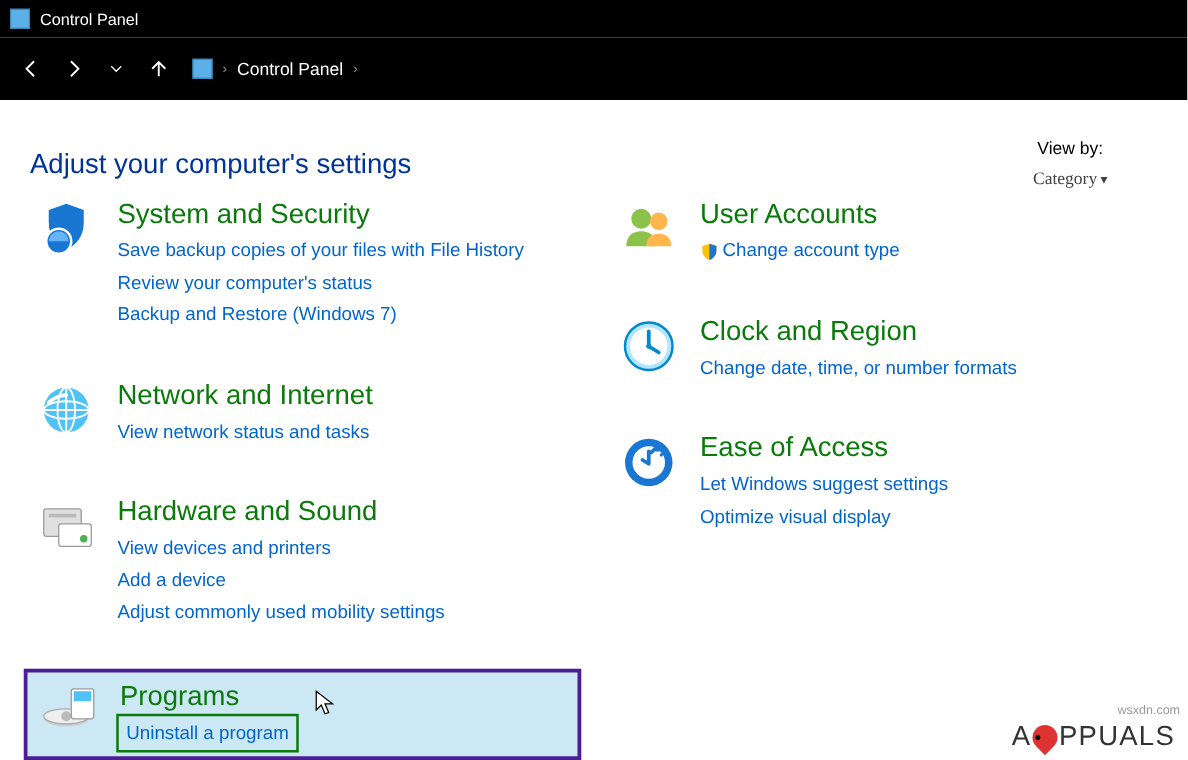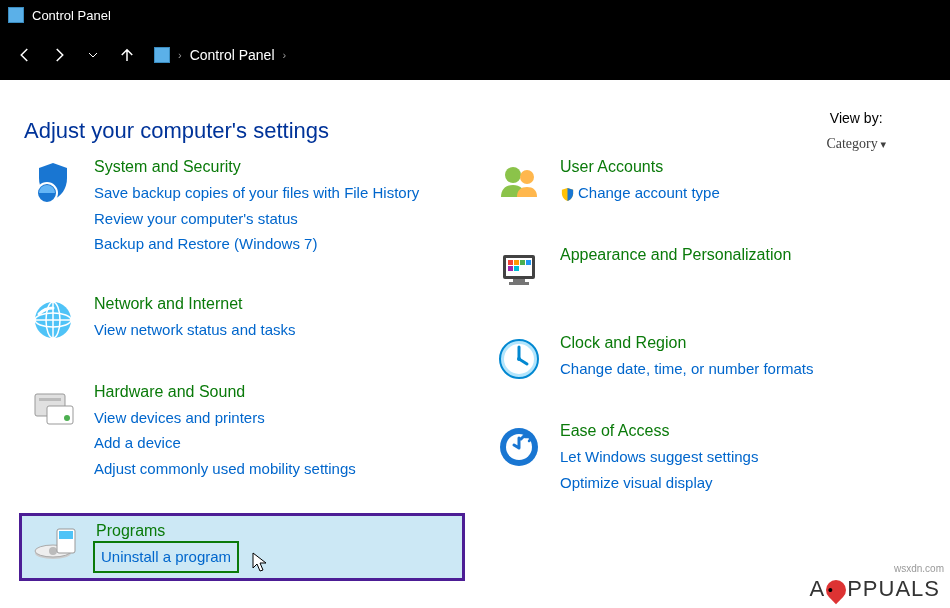--- a/index.html
+++ b/index.html
@@ -23,21 +23,21 @@
     .viewby { font-size: 14px; color: #000; display:flex; align-items:center; gap: 10px; padding-right:40px;flex-direction:column;}
     .viewby .sel { color: #404040; cursor: pointer; font-family: Liberation Serif, serif; }
     .viewby .sel::after { content:" ▾"; font-size:11px;}
 
     .cols { display: flex; gap: 30px;}
     .col { flex: 1; }
     .cat { display: flex; gap: 16px; margin-bottom: 26px; padding: 6px 4px;}
     .cat.hl { background: #cce8f5; border: 3px solid #4c1d95; margin: 0 -5px 26px -5px; padding: 6px 8px;}
     .caticon { width: 50px; height: 50px; flex-shrink: 0; display:flex; align-items:center; justify-content:center;}
     .catbody { }
-    .cattitle { color: #0a7a0a; font-size: 16px; cursor: pointer; display:block; margin-bottom:4px;}
+    .cattitle { color: #0a7a0a; font-size: 22px; cursor: pointer; display:block; margin-bottom:4px;}
     .catlink { color: #0066cc; font-size: 15px; cursor: pointer; display:block; line-height:1.7;}
     .catlink.boxed { outline: 2px solid #0a7a0a; outline-offset: 1px; display:inline-block; padding: 0 5px;}
     .catlink .shield { display:inline-flex; vertical-align:middle; margin-right:3px;}
 
     .cursor { position:absolute; left: 252px; top: 552px; width:16px; height:22px; }
 
     .watermark { position:absolute; right:10px; bottom:6px; font-size:22px; color:#333; font-weight:400; letter-spacing:1px;}
     .watermark .bug { display:inline-block; width:20px; height:20px; background:#d33; border-radius:50% 50% 50% 0; transform:rotate(-45deg); vertical-align:middle; position:relative; margin: 0 1px;}
     .watermark .bug::before{ content:""; position:absolute; top:4px; left:4px; width:4px; height:4px; background:#000; border-radius:50%;}
     .source { position:absolute; right:6px; bottom:34px; font-size:10px; color:#999;}
@@ -165,39 +165,20 @@
                 <svg width="15" height="15" viewBox="0 0 16 16">
                   <path d="M8 1l6 2v4c0 4-3 7-6 8-3-1-6-4-6-8V3z" fill="#ffc107"></path>
                   <path d="M8 1l6 2v4c0 4-3 7-6 8V1z" fill="#1976d2"></path>
                 </svg>
               </span>Change account type</a>
           </div>
         </div>
         <div class="cat">
           <div class="caticon">
             <svg width="48" height="48" viewBox="0 0 48 48">
-              <rect x="8" y="8" width="32" height="24" rx="2" fill="#424242"></rect>
-              <rect x="11" y="11" width="26" height="18" fill="#fff"></rect>
-              <rect x="13" y="13" width="5" height="5" fill="#f44336"></rect>
-              <rect x="19" y="13" width="5" height="5" fill="#ff9800"></rect>
-              <rect x="25" y="13" width="5" height="5" fill="#4caf50"></rect>
-              <rect x="31" y="13" width="5" height="5" fill="#2196f3"></rect>
-              <rect x="13" y="19" width="5" height="5" fill="#9c27b0"></rect>
-              <rect x="19" y="19" width="5" height="5" fill="#00bcd4"></rect>
-              <rect x="18" y="32" width="12" height="3" fill="#757575"></rect>
-              <rect x="14" y="35" width="20" height="3" fill="#757575"></rect>
-            </svg>
-          </div>
-          <div class="catbody">
-            <a class="cattitle">Appearance and Personalization</a>
-          </div>
-        </div>
-        <div class="cat">
-          <div class="caticon">
-            <svg width="48" height="48" viewBox="0 0 48 48">
               <circle cx="24" cy="24" r="19" fill="#b3e5fc" stroke="#0288d1" stroke-width="2"></circle>
               <circle cx="24" cy="24" r="15" fill="#fff"></circle>
               <path d="M24 12v12l8 5" stroke="#0288d1" stroke-width="3" fill="none" stroke-linecap="round"></path>
               <circle cx="24" cy="24" r="2" fill="#0288d1"></circle>
             </svg>
           </div>
           <div class="catbody">
             <a class="cattitle">Clock and Region</a>
             <a class="catlink">Change date, time, or number formats</a>
           </div>

